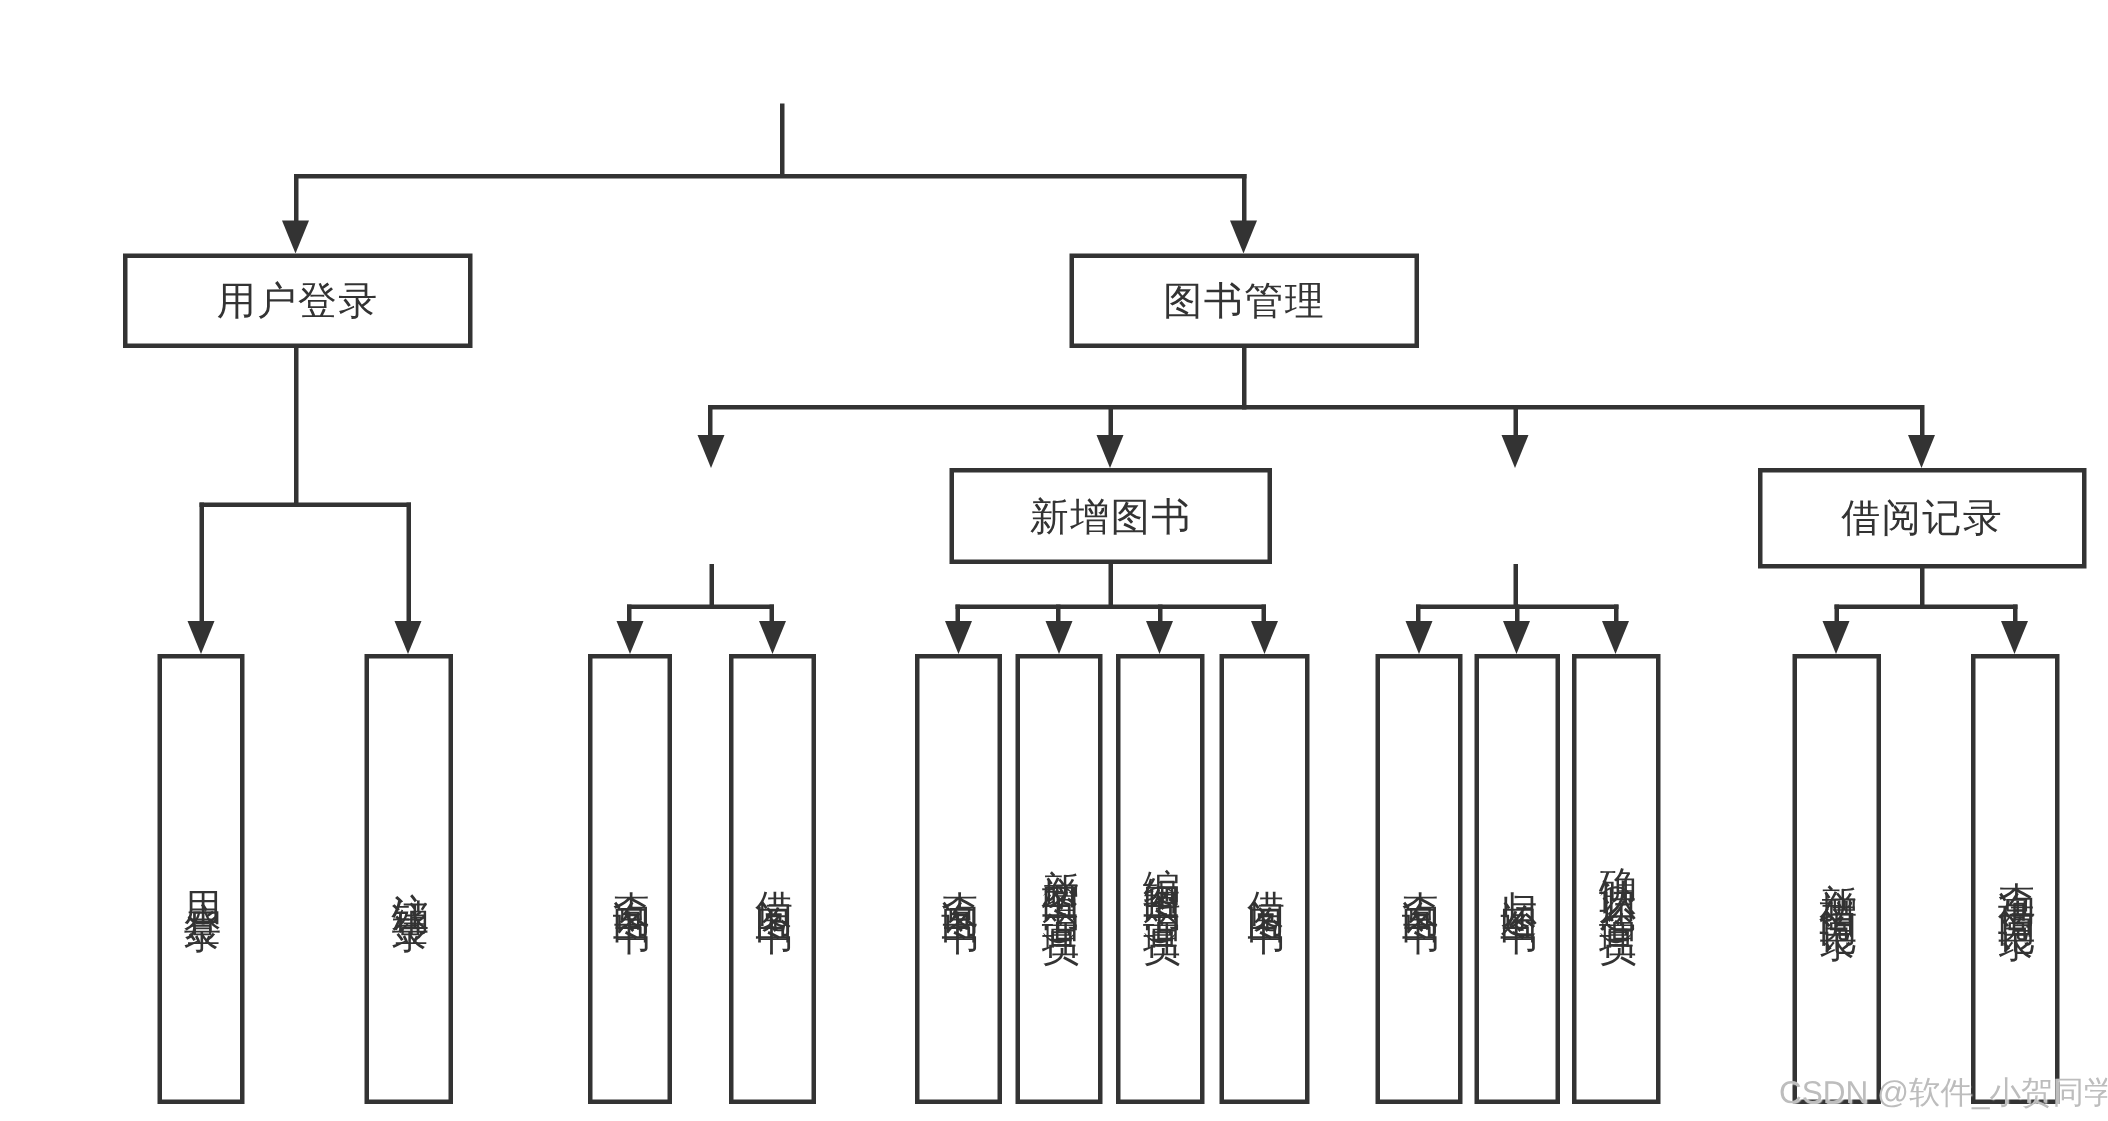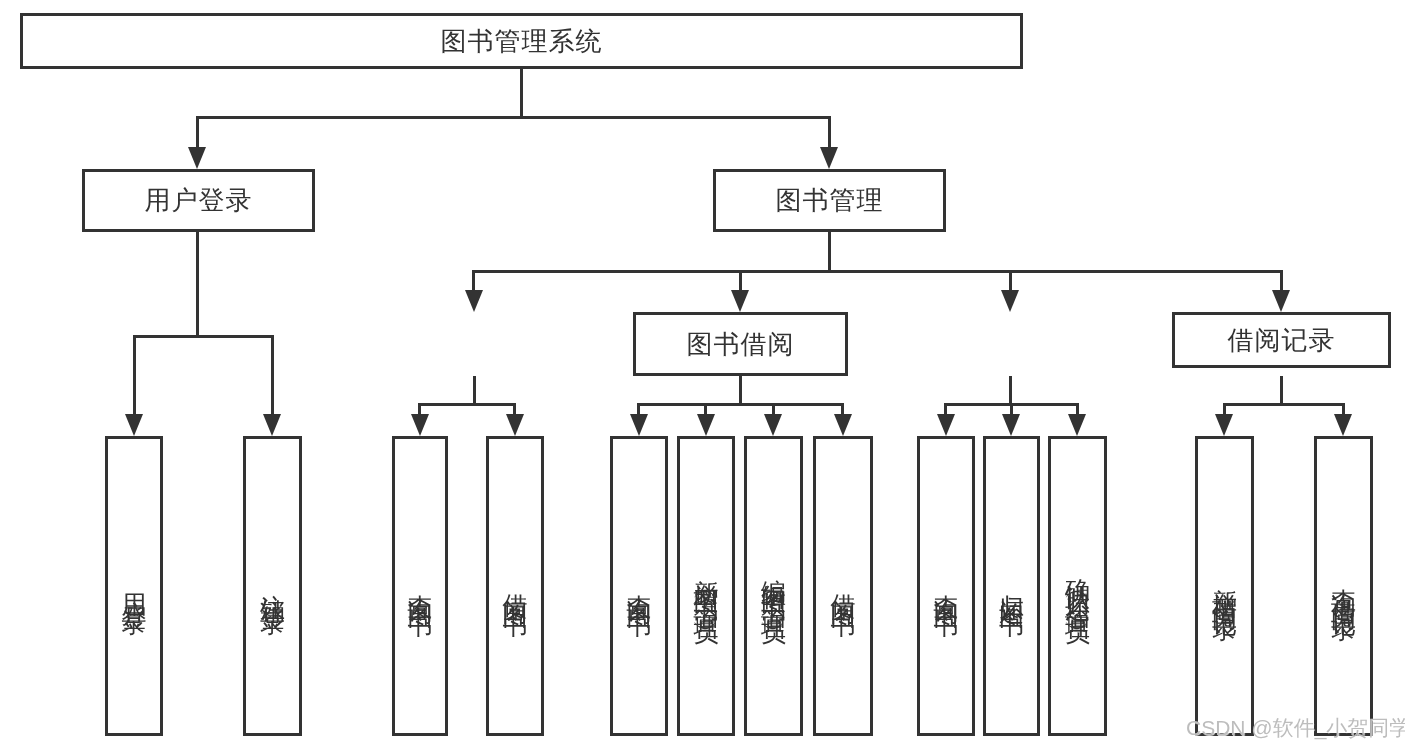--- a/index.html
+++ b/index.html
@@ -46,23 +46,20 @@
     text-shadow:1px 1px 1px rgba(255,255,255,0.85);
     white-space:nowrap;
     z-index:5;
   }
 </style>
 </head>
 <body>
 
 <div class="canvas">
 
-  <div class="box h" style="left:20px;top:13px;width:1003px;height:56px;">
-    <span>图书管理系统</span>
-  </div>
 
   <div class="vline" style="left:520px;top:69px;height:48px;"></div>
   <div class="hline" style="left:196px;top:116px;width:635px;"></div>
   <div class="vline" style="left:196px;top:116px;height:33px;"></div>
   <div class="arrow" style="left:188px;top:147px;"></div>
   <div class="vline" style="left:828px;top:116px;height:33px;"></div>
   <div class="arrow" style="left:820px;top:147px;"></div>
 
   <div class="box h" style="left:82px;top:169px;width:233px;height:63px;">
     <span>用户登录</span>
@@ -83,23 +80,23 @@
   <div class="vline" style="left:472px;top:270px;height:22px;"></div>
   <div class="arrow" style="left:465px;top:290px;"></div>
   <div class="vline" style="left:739px;top:270px;height:22px;"></div>
   <div class="arrow" style="left:731px;top:290px;"></div>
   <div class="vline" style="left:1009px;top:270px;height:22px;"></div>
   <div class="arrow" style="left:1001px;top:290px;"></div>
   <div class="vline" style="left:1280px;top:270px;height:22px;"></div>
   <div class="arrow" style="left:1272px;top:290px;"></div>
 
   <div class="box h" style="left:633px;top:312px;width:215px;height:64px;">
-    <span>图书借阅</span>
+    <span>新增图书</span>
   </div>
-  <div class="box h" style="left:1172px;top:312px;width:219px;height:56px;">
+  <div class="box h" style="left:1172px;top:312px;width:219px;height:67px;">
     <span>借阅记录</span>
   </div>
 
   <div class="vline" style="left:473px;top:376px;height:30px;"></div>
   <div class="hline" style="left:418px;top:403px;width:98px;"></div>
   <div class="vline" style="left:418px;top:403px;height:13px;"></div>
   <div class="arrow" style="left:411px;top:414px;"></div>
   <div class="vline" style="left:513px;top:403px;height:13px;"></div>
   <div class="arrow" style="left:506px;top:414px;"></div>
 

